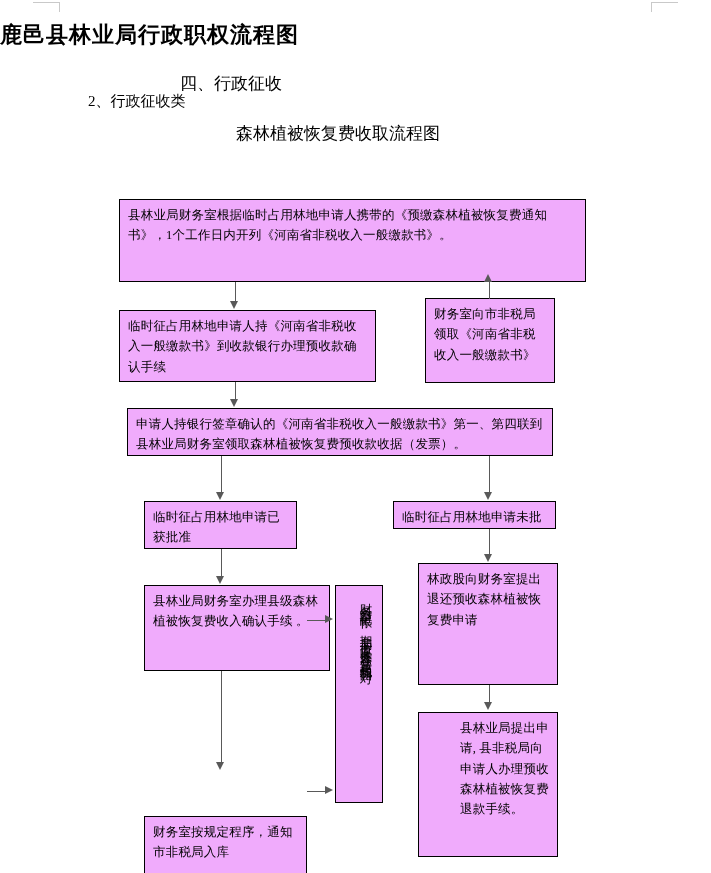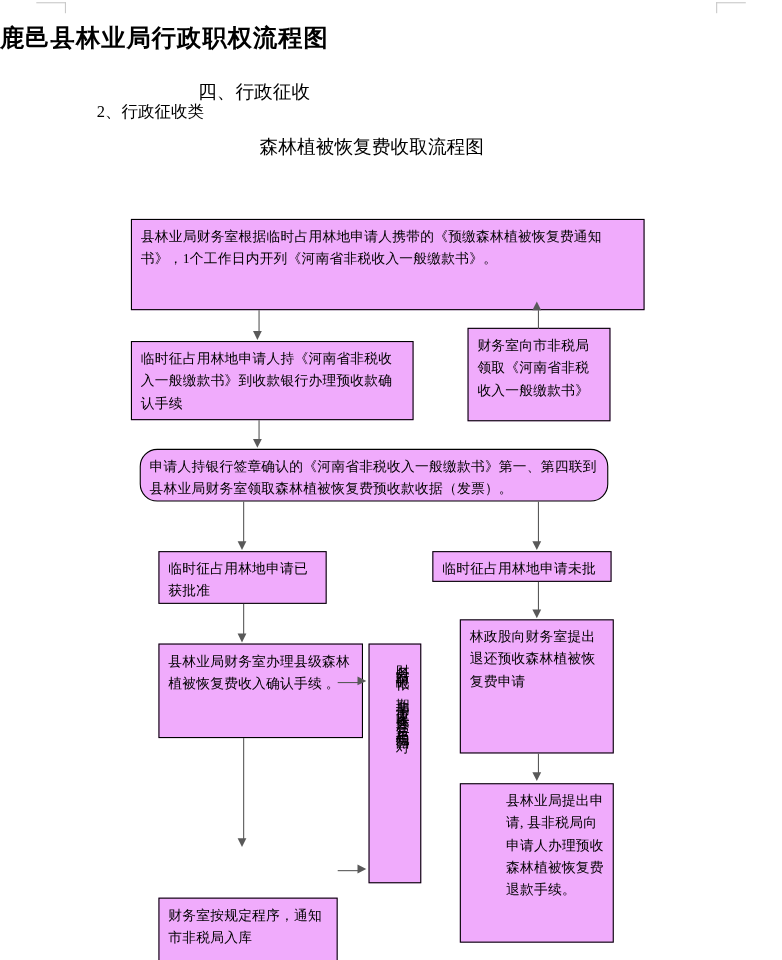--- a/index.html
+++ b/index.html
@@ -123,21 +123,21 @@
   <div class="sub-title">四、行政征收</div>
   <div class="section-label">2、行政征收类</div>
   <div class="chart-title">森林植被恢复费收取流程图</div>
 
   <div class="node" style="left:119px; top:199px; width:467px; height:83px;">县林业局财务室根据临时占用林地申请人携带的《预缴森林植被恢复费通知书》，1个工作日内开列《河南省非税收入一般缴款书》。</div>
 
   <div class="node" style="left:119px; top:310px; width:257px; height:72px;">临时征占用林地申请人持《河南省非税收入一般缴款书》到收款银行办理预收款确认手续</div>
 
   <div class="node" style="left:425px; top:298px; width:130px; height:85px;">财务室向市非税局领取《河南省非税收入一般缴款书》</div>
 
-  <div class="node" style="left:127px; top:408px; width:426px; height:48px;border-radius:16px;">申请人持银行签章确认的《河南省非税收入一般缴款书》第一、第四联到县林业局财务室领取森林植被恢复费预收款收据（发票）。</div>
+  <div class="node" style="left:127px; top:408px; width:426px; height:48px;">申请人持银行签章确认的《河南省非税收入一般缴款书》第一、第四联到县林业局财务室领取森林植被恢复费预收款收据（发票）。</div>
 
   <div class="node" style="left:144px; top:501px; width:153px; height:48px;">临时征占用林地申请已获批准</div>
 
   <div class="node" style="left:393px; top:501px; width:163px; height:28px;">临时征占用林地申请未批</div>
 
   <div class="node" style="left:144px; top:585px; width:186px; height:86px;">县林业局财务室办理县级森林植被恢复费收入确认手续 。</div>
 
   <div class="node" style="left:418px; top:563px; width:140px; height:122px;">林政股向财务室提出退还预收森林植被恢复费申请</div>
 
   <div class="node" style="left:144px; top:816px; width:163px; height:105px;">财务室按规定程序，通知市非税局入库</div>

